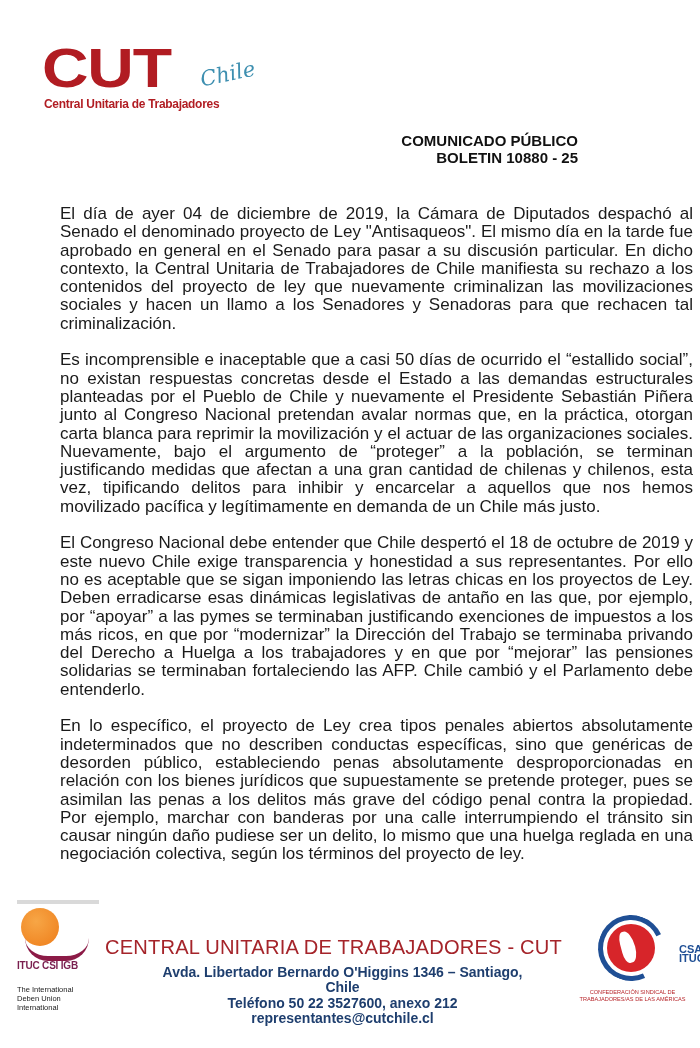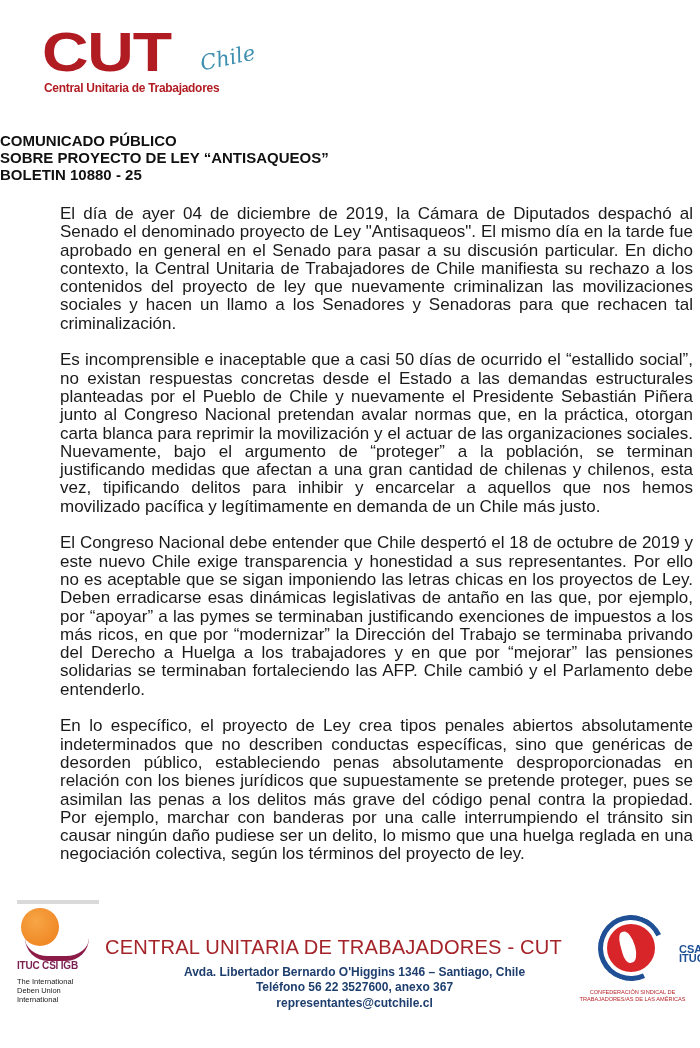--- a/index.html
+++ b/index.html
@@ -1,57 +1,56 @@
 <!DOCTYPE html>
 <html><head>
 <meta charset="utf-8">
 <style>
   html, body { margin: 0; padding: 0; background: #ffffff; }
   body { width: 700px; height: 1048px; position: relative; overflow: hidden; font-family: "Liberation Sans", sans-serif; color: #1a1a1a; }
 
-  .logo { position: absolute; left: 42px; top: 24px; width: 180px; height: 75px; }
+  .logo { position: absolute; left: 42px; top: 40px; width: 180px; height: 75px; }
   .logo-cut { position: absolute; left: 0; top: 0; font-family: "Liberation Sans", sans-serif; font-weight: 900; font-size: 56px; line-height: 56px; color: #b11c22; letter-spacing: -1px; transform: scaleX(1.15); transform-origin: left top; }
   .logo-chile { position: absolute; left: 158px; top: 22px; font-family: "DejaVu Serif", serif; font-style: italic; font-size: 21px; color: #3e8fb0; transform: rotate(-12deg); }
   .logo-sub { position: absolute; left: 2px; top: 56px; font-weight: bold; font-size: 13px; color: #b11c22; letter-spacing: -0.3px; white-space: nowrap; transform: scaleX(0.92); transform-origin: left top; }
 
-  .heading { position: absolute; left: 0; width: 578px; top: 132px; text-align: left; font-weight: bold; font-size: 15px; line-height: 17px; color: #111; }
+  .heading { position: absolute; left: 0; width: 578px; top: 132px; text-align: right; font-weight: bold; font-size: 15px; line-height: 17px; color: #111; }
   .heading div { margin: 0; }
 
   .body { position: absolute; left: 60px; width: 633px; top: 205px; font-size: 17px; line-height: 18.3px; text-align: justify; color: #1a1a1a; }
   .body p { margin: 0 0 18.3px 0; }
 
   .footer-left { position: absolute; left: 17px; top: 900px; width: 82px; }
   .ituc-mark { position: relative; width: 82px; height: 52px; border-top: 4px solid #d9d9d9; }
   .ituc-sun { position: absolute; left: 4px; top: 4px; width: 38px; height: 38px; border-radius: 50%; background: radial-gradient(circle at 40% 35%, #f7a646, #ee7d1a); }
   .ituc-arc { position: absolute; left: 8px; top: 34px; width: 64px; height: 18px; border-bottom: 5px solid #8c1b47; border-radius: 0 0 40px 40px; }
   .ituc-name { font-weight: bold; font-size: 10px; color: #7a1f4f; margin-top: 4px; letter-spacing: -0.2px; }
-  .ituc-desc { font-size: 7.5px; line-height: 9px; color: #222; margin-top: 6px; }
+  .ituc-desc { font-size: 7.5px; line-height: 9px; color: #222; margin-top: 14px; }
 
   .footer-title { position: absolute; left: 105px; top: 935px; font-size: 20.5px; color: #a5242a; letter-spacing: 0.2px; white-space: nowrap; font-family: "Liberation Sans", sans-serif; transform: scaleX(0.98); transform-origin: left top; }
-  .footer-info { position: absolute; left: 162px; width: 385px; top: 965px; text-align: center; font-weight: bold; font-size: 12px; line-height: 15.3px; color: #1e3e6e; }
+  .footer-info { position: absolute; left: 150px; width: 385px; top: 965px; text-align: center; font-weight: bold; font-size: 14px; line-height: 15.3px; color: #1e3e6e; }
 
   .csa { position: absolute; left: 565px; top: 905px; width: 135px; height: 105px; }
   .csa-ring { position: absolute; left: 33px; top: 10px; width: 66px; height: 66px; border-radius: 50%; border: 5px solid #1f4f95; border-right-color: transparent; box-sizing: border-box; transform: rotate(20deg); }
   .csa-globe { position: absolute; left: 42px; top: 19px; width: 48px; height: 48px; border-radius: 50%; background: #d7252a; }
   .csa-land { position: absolute; left: 56px; top: 26px; width: 14px; height: 32px; background: #fff; border-radius: 40% 60% 50% 40%; transform: rotate(-15deg); }
   .csa-acr { position: absolute; left: 114px; top: 40px; font-size: 11px; line-height: 9px; font-weight: bold; color: #1f4f95; }
   .csa-name { position: absolute; left: 0; width: 135px; top: 84px; text-align: center; font-size: 5.6px; line-height: 7px; color: #b7252a; }
 </style>
 </head>
 <body>
 
 <div class="logo">
   <span class="logo-cut">CUT</span>
   <span class="logo-chile">Chile</span>
   <span class="logo-sub">Central Unitaria de Trabajadores</span>
 </div>
 
 <div class="heading">
   <div>COMUNICADO PÚBLICO</div>
-  <div>SOBRE PROYECTO DE LEY “ANTISAQUEOS”</div>
   <div>BOLETIN 10880 - 25</div>
 </div>
 
 <div class="body">
   <p>El día de ayer 04 de diciembre de 2019, la Cámara de Diputados despachó al Senado el denominado proyecto de Ley "Antisaqueos". El mismo día en la tarde fue aprobado en general en el Senado para pasar a su discusión particular. En dicho contexto, la Central Unitaria de Trabajadores de Chile manifiesta su rechazo a los contenidos del proyecto de ley que nuevamente criminalizan las movilizaciones sociales y hacen un llamo a los Senadores y Senadoras para que rechacen tal criminalización.</p>
   <p>Es incomprensible e inaceptable que a casi 50 días de ocurrido el “estallido social”, no existan respuestas concretas desde el Estado a las demandas estructurales planteadas por el Pueblo de Chile y nuevamente el Presidente Sebastián Piñera junto al Congreso Nacional pretendan avalar normas que, en la práctica, otorgan carta blanca para reprimir la movilización y el actuar de las organizaciones sociales. Nuevamente, bajo el argumento de “proteger” a la población, se terminan justificando medidas que afectan a una gran cantidad de chilenas y chilenos, esta vez, tipificando delitos para inhibir y encarcelar a aquellos que nos hemos movilizado pacífica y legítimamente en demanda de un Chile más justo.</p>
   <p>El Congreso Nacional debe entender que Chile despertó el 18 de octubre de 2019 y este nuevo Chile exige transparencia y honestidad a sus representantes. Por ello no es aceptable que se sigan imponiendo las letras chicas en los proyectos de Ley. Deben erradicarse esas dinámicas legislativas de antaño en las que, por ejemplo, por “apoyar” a las pymes se terminaban justificando exenciones de impuestos a los más ricos, en que por “modernizar” la Dirección del Trabajo se terminaba privando del Derecho a Huelga a los trabajadores y en que por “mejorar” las pensiones solidarias se terminaban fortaleciendo las AFP. Chile cambió y el Parlamento debe entenderlo.</p>
   <p>En lo específico, el proyecto de Ley crea tipos penales abiertos absolutamente indeterminados que no describen conductas específicas, sino que genéricas de desorden público, estableciendo penas absolutamente desproporcionadas en relación con los bienes jurídicos que supuestamente se pretende proteger, pues se asimilan las penas a los delitos más grave del código penal contra la propiedad. Por ejemplo, marchar con banderas por una calle interrumpiendo el tránsito sin causar ningún daño pudiese ser un delito, lo mismo que una huelga reglada en una negociación colectiva, según los términos del proyecto de ley.</p>
 </div>
 
@@ -64,21 +63,21 @@
   <div class="ituc-desc">
     <div>The International</div>
     <div>Deben Union</div>
     <div>International</div>
   </div>
 </div>
 
 <div class="footer-title">CENTRAL UNITARIA DE TRABAJADORES - CUT</div>
 <div class="footer-info">
   <div>Avda. Libertador Bernardo O'Higgins 1346 – Santiago, Chile</div>
-  <div>Teléfono 56 22 3527600, anexo 367</div>
+  <div>Teléfono 50 22 3527600, anexo 212</div>
   <div>representantes@cutchile.cl</div>
 </div>
 
 <div class="csa">
   <div class="csa-ring"></div>
   <div class="csa-globe"></div>
   <div class="csa-land"></div>
   <div class="csa-acr">
     <div>CSA</div>
     <div>ITUC</div>

